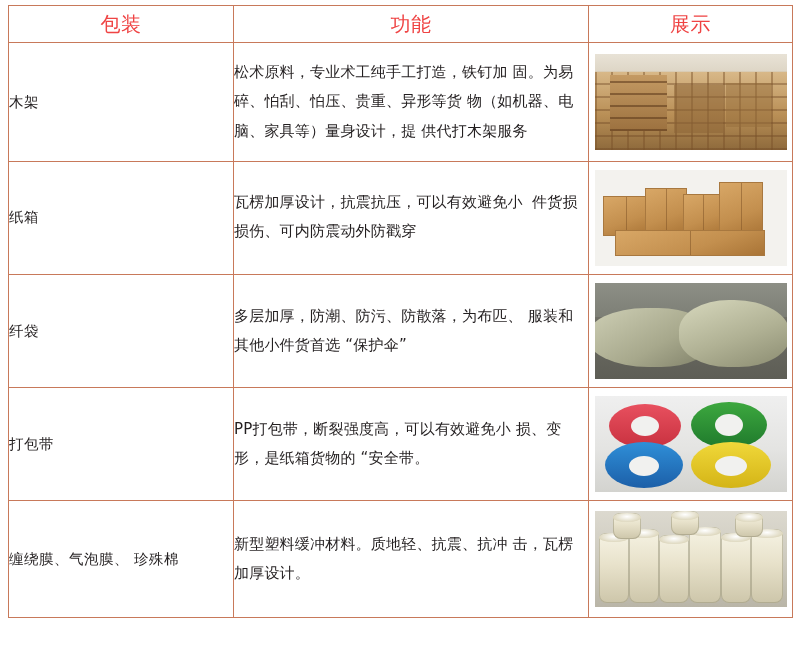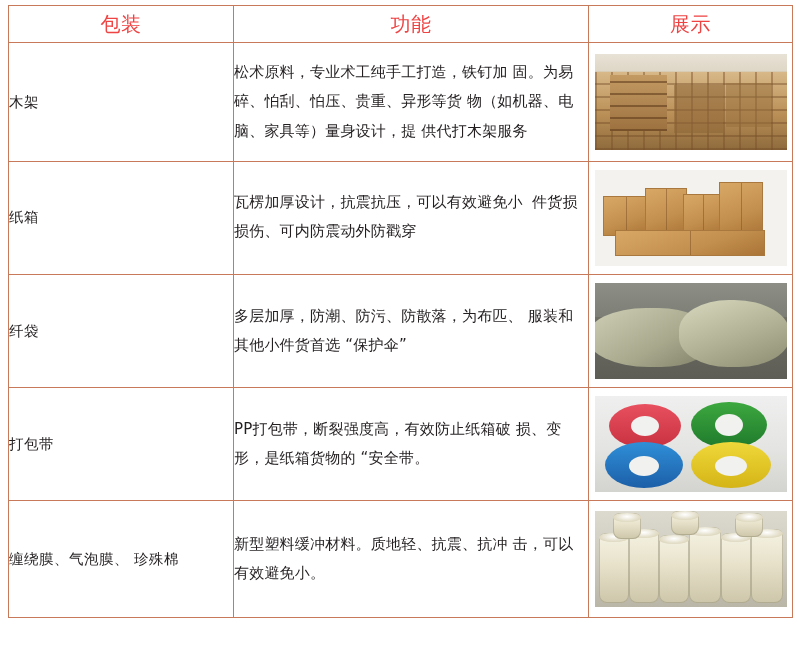--- a/index.html
+++ b/index.html
@@ -209,38 +209,38 @@
       <tr class="row-3">
         <td class="cell-name">纤袋</td>
         <td class="cell-func">多层加厚，防潮、防污、防散落，为布匹、 服装和其他小件货首选 “保护伞”</td>
         <td class="cell-show">
           <div class="photo photo-bags"></div>
         </td>
       </tr>
 
       <tr class="row-4">
         <td class="cell-name">打包带</td>
-        <td class="cell-func">PP打包带，断裂强度高，有效防止纸箱破 损、变形，是纸箱货物的 “安全带。</td>
+        <td class="cell-func">PP打包带，断裂强度高，可以有效避免小 损、变形，是纸箱货物的 “安全带。</td>
         <td class="cell-show">
           <div class="photo photo-strap">
             <div class="coil" style="left:14px; top:8px; width:72px; height:44px; background:linear-gradient(180deg,#e8505f,#c8313f);"></div>
             <div class="hole" style="left:36px; top:20px; width:28px; height:20px;"></div>
             <div class="coil" style="left:96px; top:6px; width:76px; height:46px; background:linear-gradient(180deg,#3da83f,#1f7a2c);"></div>
             <div class="hole" style="left:120px; top:18px; width:28px; height:22px;"></div>
             <div class="coil" style="left:10px; top:46px; width:78px; height:46px; background:linear-gradient(180deg,#2f8fd8,#1c5fa8);"></div>
             <div class="hole" style="left:34px; top:60px; width:30px; height:20px;"></div>
             <div class="coil" style="left:96px; top:46px; width:80px; height:46px; background:linear-gradient(180deg,#f0d83a,#d4b416);"></div>
             <div class="hole" style="left:120px; top:60px; width:32px; height:20px;"></div>
           </div>
         </td>
       </tr>
 
       <tr class="row-5">
         <td class="cell-name">缠绕膜、气泡膜、 珍殊棉</td>
-        <td class="cell-func">新型塑料缓冲材料。质地轻、抗震、抗冲 击，可以有效避免小。</td>
+        <td class="cell-func">新型塑料缓冲材料。质地轻、抗震、抗冲 击，瓦楞加厚设计。</td>
         <td class="cell-show">
           <div class="photo photo-film">
             <div class="roll" style="left:4px;  top:22px; width:30px; height:70px;"></div>
             <div class="roll" style="left:34px; top:18px; width:30px; height:74px;"></div>
             <div class="roll" style="left:64px; top:24px; width:30px; height:68px;"></div>
             <div class="roll" style="left:94px; top:16px; width:32px; height:76px;"></div>
             <div class="roll" style="left:126px; top:22px; width:30px; height:70px;"></div>
             <div class="roll" style="left:156px; top:18px; width:32px; height:74px;"></div>
             <div class="roll" style="left:18px; top:2px;  width:28px; height:26px;"></div>
             <div class="roll" style="left:76px; top:0px;  width:28px; height:24px;"></div>

